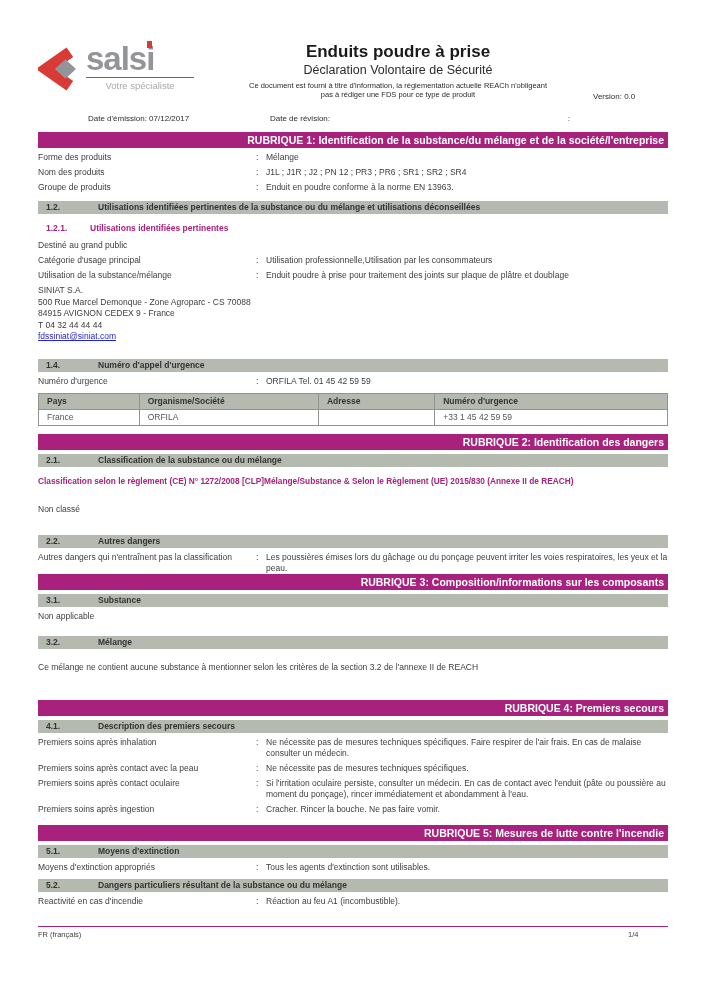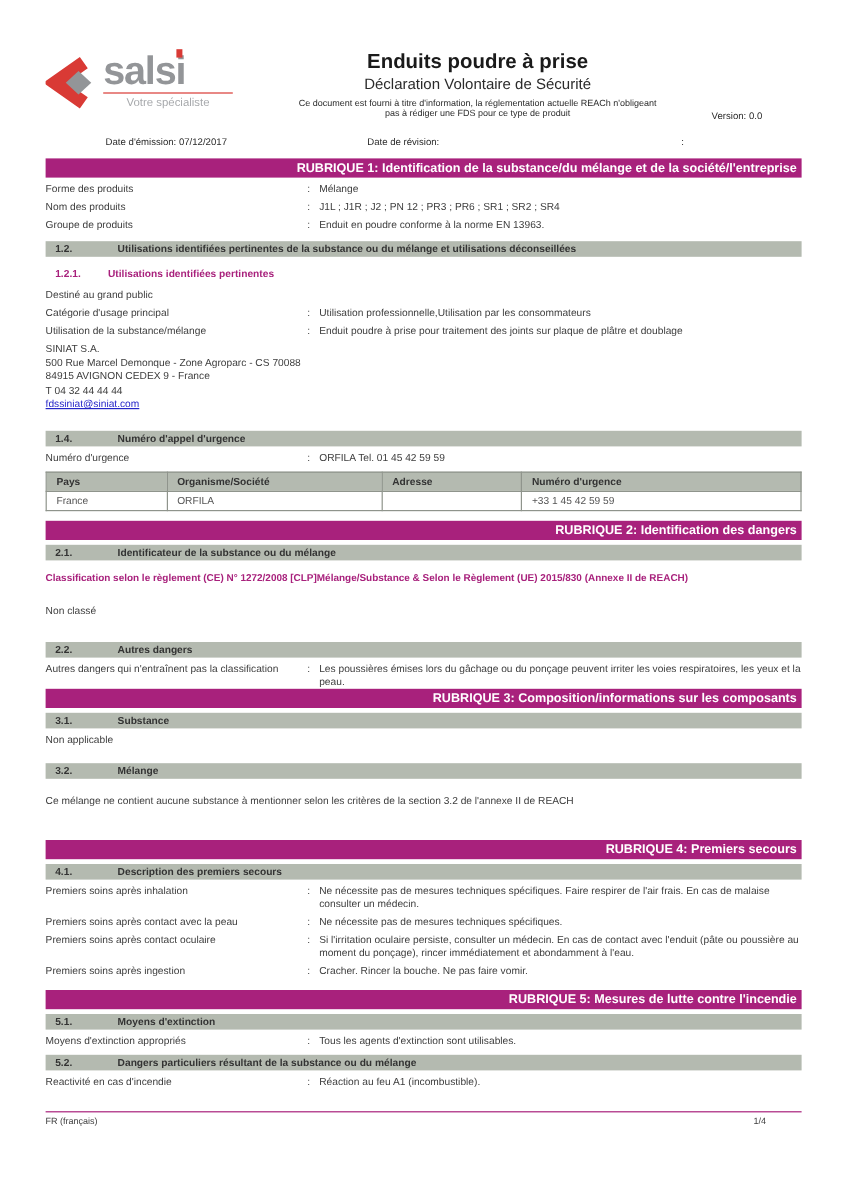--- a/index.html
+++ b/index.html
@@ -29,21 +29,21 @@
   .logo-tagline { font-size:9.5px; color:#a7a9ac; border-top:1.5px solid #d93a35; padding-top:2px; margin-top:1px; text-align:center; width:108px; }
   .title-col { flex:1; text-align:center; }
   .doc-title { font-size:17px; font-weight:bold; color:#1a1a1a; line-height:20px; }
   .doc-subtitle { font-size:12.5px; color:#2b2b2b; line-height:15px; margin-top:1px; }
   .doc-note { font-size:7.5px; color:#2b2b2b; line-height:9px; }
   .doc-note.first { margin-top:3px; }
   .version-col { width:75px; font-size:8px; color:#2b2b2b; padding-top:50px; }
 
   
   .date-row { display:flex; font-size:8px; color:#2b2b2b; margin-top:13px; }
-  .date-emission { margin-left:50px; width:218px; }
+  .date-emission { margin-left:50px; width:182px; }
   .date-revision { }
   .date-colon { margin-left:auto; margin-right:98px; }
 
   
   .rubrique-bar {
     background:#a8217c; color:#ffffff;
     font-size:10.5px; font-weight:bold;
     padding:2px 4px 2px 4px; line-height:12px;
     margin-top:8px;
     text-align:right;
@@ -194,21 +194,21 @@
         <td>ORFILA</td>
         <td></td>
         <td>+33 1 45 42 59 59</td>
       </tr>
     </tbody>
   </table>
 
   <div class="rubrique-bar">RUBRIQUE 2: Identification des dangers</div>
   <div class="sub-bar">
     <span class="num">2.1.</span>
-    <span>Identificateur de la substance ou du mélange</span>
+    <span>Classification de la substance ou du mélange</span>
   </div>
   <div class="classif-note">Classification selon le règlement (CE) N° 1272/2008 [CLP]Mélange/Substance &amp;  Selon le Règlement (UE) 2015/830 (Annexe II de REACH)</div>
   <div class="plain-text" style="margin-top:18px;">Non classé</div>
 
   <div class="sub-bar" style="margin-top:20px;">
     <span class="num">2.2.</span>
     <span>Autres dangers</span>
   </div>
   <div class="kv-row">
     <span class="kv-label">Autres dangers qui n'entraînent pas la classification</span>

